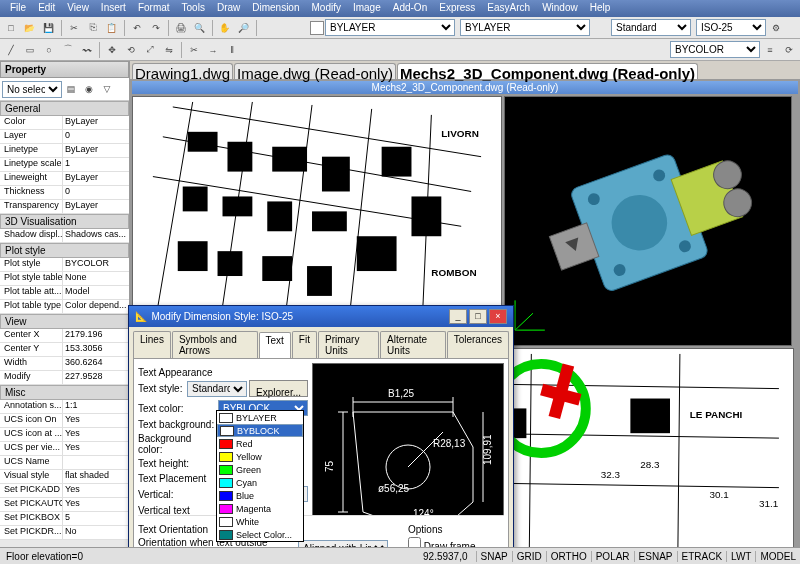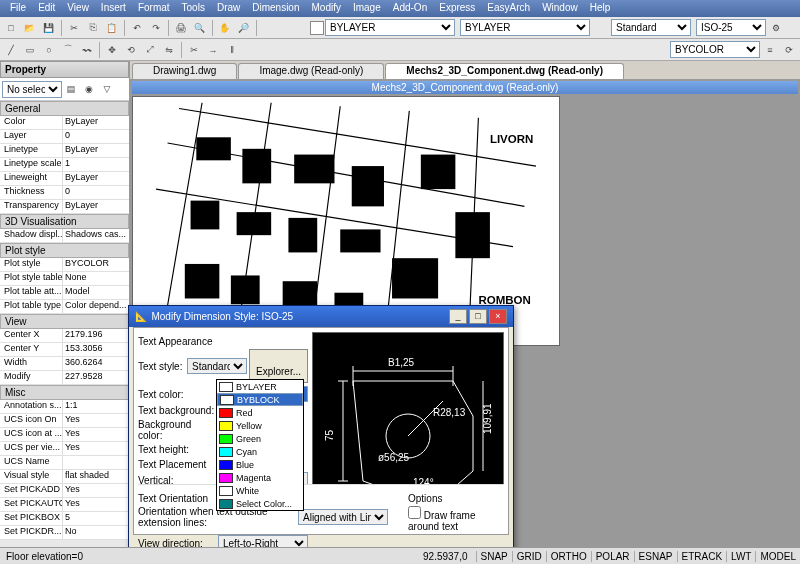--- a/index.html
+++ b/index.html
@@ -13,45 +13,45 @@
 .main{display:flex;height:calc(100% - 78px)}
 .left{width:130px;background:#e8e8e8;border-right:1px solid #999;display:flex;flex-direction:column}
 .panel-title{background:linear-gradient(#e0e0e0,#c8c8c8);border:1px solid #999;padding:2px 4px;font-weight:bold;font-size:10px}
 .prop-hdr{background:#fff;padding:2px;display:flex;align-items:center;border-bottom:1px solid #ccc}
 .grp{background:#d8d8d8;font-weight:normal;padding:1px 4px;border:1px solid #aaa;font-size:10px}
 .row{display:flex;height:14px;background:#fff;border-bottom:1px solid #e0e0e0}
 .row .k{width:62px;padding:0 4px;font-size:9px;white-space:nowrap;overflow:hidden}
 .row .v{flex:1;padding:0 2px;font-size:9px;border-left:1px solid #ddd;white-space:nowrap;overflow:hidden}
 .center{flex:1;background:#999;position:relative}
 .tabs{background:#d4d0c8;height:18px;display:flex;padding:2px 2px 0}
-.tab{background:#e8e8e8;border:1px solid #999;border-bottom:none;padding:1px 20px;margin-right:1px;font-size:10px;border-radius:3px 3px 0 0;cursor:default}
+.tab{background:#e8e8e8;border:1px solid #999;border-bottom:none;padding:1px 2px;margin-right:1px;font-size:15px;border-radius:3px 3px 0 0;cursor:default}
 .tab.active{background:#fff;font-weight:bold}
 .viewport-title{background:linear-gradient(#7aa8e8,#5888d0);color:#fff;text-align:center;padding:1px;font-size:10px;margin:2px}
 .views{display:flex;flex-wrap:wrap;gap:2px;padding:0 2px;height:calc(100% - 42px)}
 .vw{background:#000;border:1px solid #666;position:relative;overflow:hidden}
-.vw1{width:428px;height:250px;background:#fff}
+.vw1{width:370px;height:250px;background:#fff}
 .vw2{width:288px;height:250px;background:#000}
 .vw3{width:662px;height:208px;background:#fff}
 .map{position:absolute;inset:0}
 .dlg{position:absolute;left:128px;top:305px;width:386px;height:254px;background:#ece9d8;border:1px solid #0a246a;box-shadow:2px 2px 6px rgba(0,0,0,.4)}
 .dlg-title{background:linear-gradient(#3c7ae4,#2858b8);color:#fff;padding:3px 6px;font-size:11px;display:flex;align-items:center}
 .dlg-title .sp{flex:1}
 .dlg-title .wbtn{width:18px;height:15px;background:#ece9d8;border:1px solid #888;margin-left:2px;text-align:center;color:#000;font-size:9px;line-height:13px}
 .dlg-title .wbtn.cls{background:#e04040;color:#fff}
 .dlg-tabs{display:flex;background:#ece9d8;padding:4px 4px 0;gap:1px}
 .dlg-tab{border:1px solid #999;border-bottom:none;padding:2px 6px;font-size:10px;background:#ece9d8;border-radius:2px 2px 0 0;cursor:default}
 .dlg-tab.active{background:#fff;position:relative;top:1px}
 .dlg-body{background:#fff;border:1px solid #999;margin:0 4px 4px;padding:4px;height:208px;display:flex;gap:4px;position:relative}
 .dlg-left{width:170px}
 .dlg-right{flex:1;background:#000;border:1px solid #666;position:relative}
 .fld{display:flex;align-items:center;margin-bottom:3px}
 .fld label{width:80px;font-size:10px}
 .fld .ctl{flex:1}
 .fld select,.fld input{width:100%;height:16px;font-size:10px;border:1px solid #7f9db9}
-.btn{height:17px;padding:16px 6px;font-size:10px;border:1px solid #888;background:#ece9d8}
+.btn{height:17px;padding:6px 6px;font-size:10px;border:1px solid #888;background:#ece9d8}
 .dropdown{position:absolute;left:82px;top:51px;width:88px;background:#fff;border:1px solid #000;z-index:10}
 .dropdown .opt{display:flex;align-items:center;padding:0 2px;height:13px;font-size:9px}
 .dropdown .opt.sel{background:#316ac5;color:#fff}
 .sw{width:14px;height:10px;margin-right:3px;border:1px solid #333}
 .statusbar{position:absolute;bottom:0;left:0;right:0;height:17px;background:#e0e0e0;border-top:1px solid #999;display:flex;align-items:center;font-size:10px}
 .statusbar .l{flex:1;padding:0 6px}
 .statusbar .r{display:flex}
 .statusbar .r span{border-left:1px solid #aaa;padding:0 4px}
 .sect-title{font-size:10px;margin:4px 0 2px}
 </style>
@@ -337,20 +337,29 @@
 
 <div class="dlg">
   <div class="dlg-title">
     <span>📐</span>
     <span style="margin-left:4px">Modify Dimension Style: ISO-25</span>
     <span class="sp"></span>
     <span class="wbtn">_</span>
     <span class="wbtn">□</span>
     <span class="wbtn cls">×</span>
   </div>
+  <div class="dlg-tabs" id="dlgtabs">
+      <div class="dlg-tab">Lines</div>
+      <div class="dlg-tab">Symbols and Arrows</div>
+      <div class="dlg-tab active">Text</div>
+      <div class="dlg-tab">Fit</div>
+      <div class="dlg-tab">Primary Units</div>
+      <div class="dlg-tab">Alternate Units</div>
+      <div class="dlg-tab">Tolerances</div>
+    </div>
   <div class="dlg-body">
     <div class="dlg-left">
       <div class="sect-title">Text Appearance</div>
       <div class="fld">
           <label>Text style:</label>
           <select class="ctl" style="width:60px"><option>Standard</option></select>
           <button class="btn" style="margin-left:2px">Explorer...</button>
         </div>
       <div class="fld">
           <label>Text color:</label>

